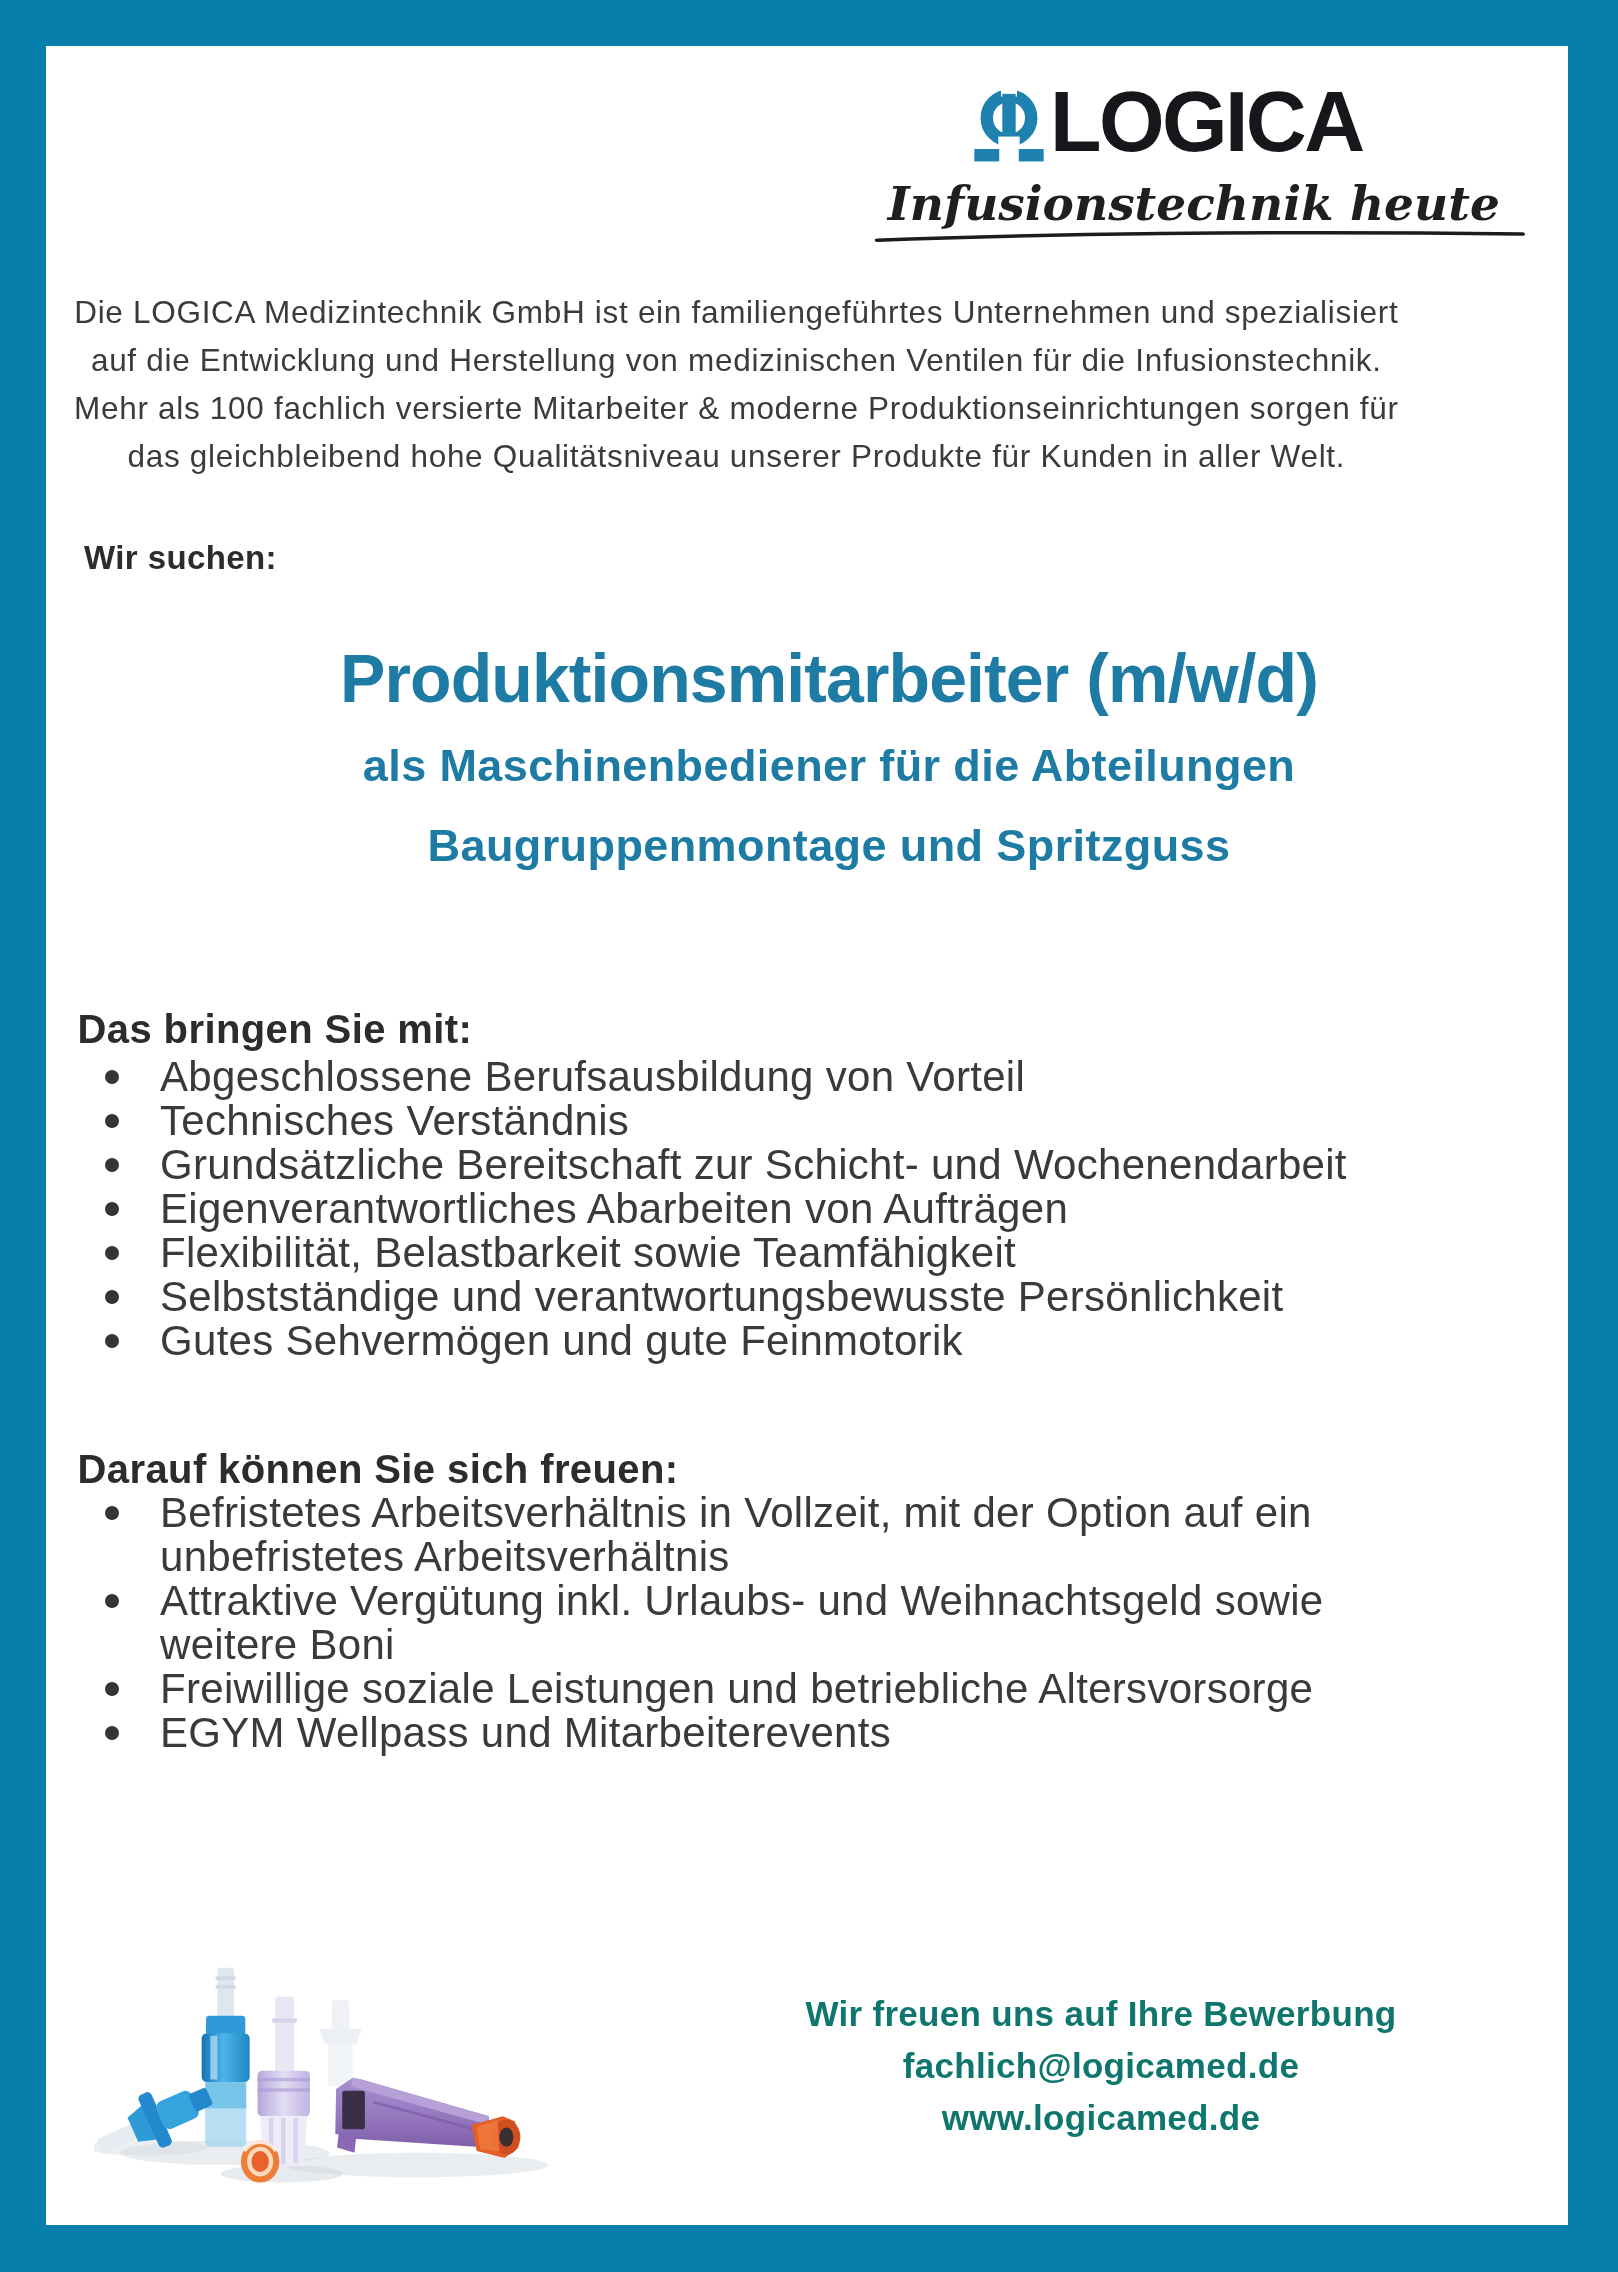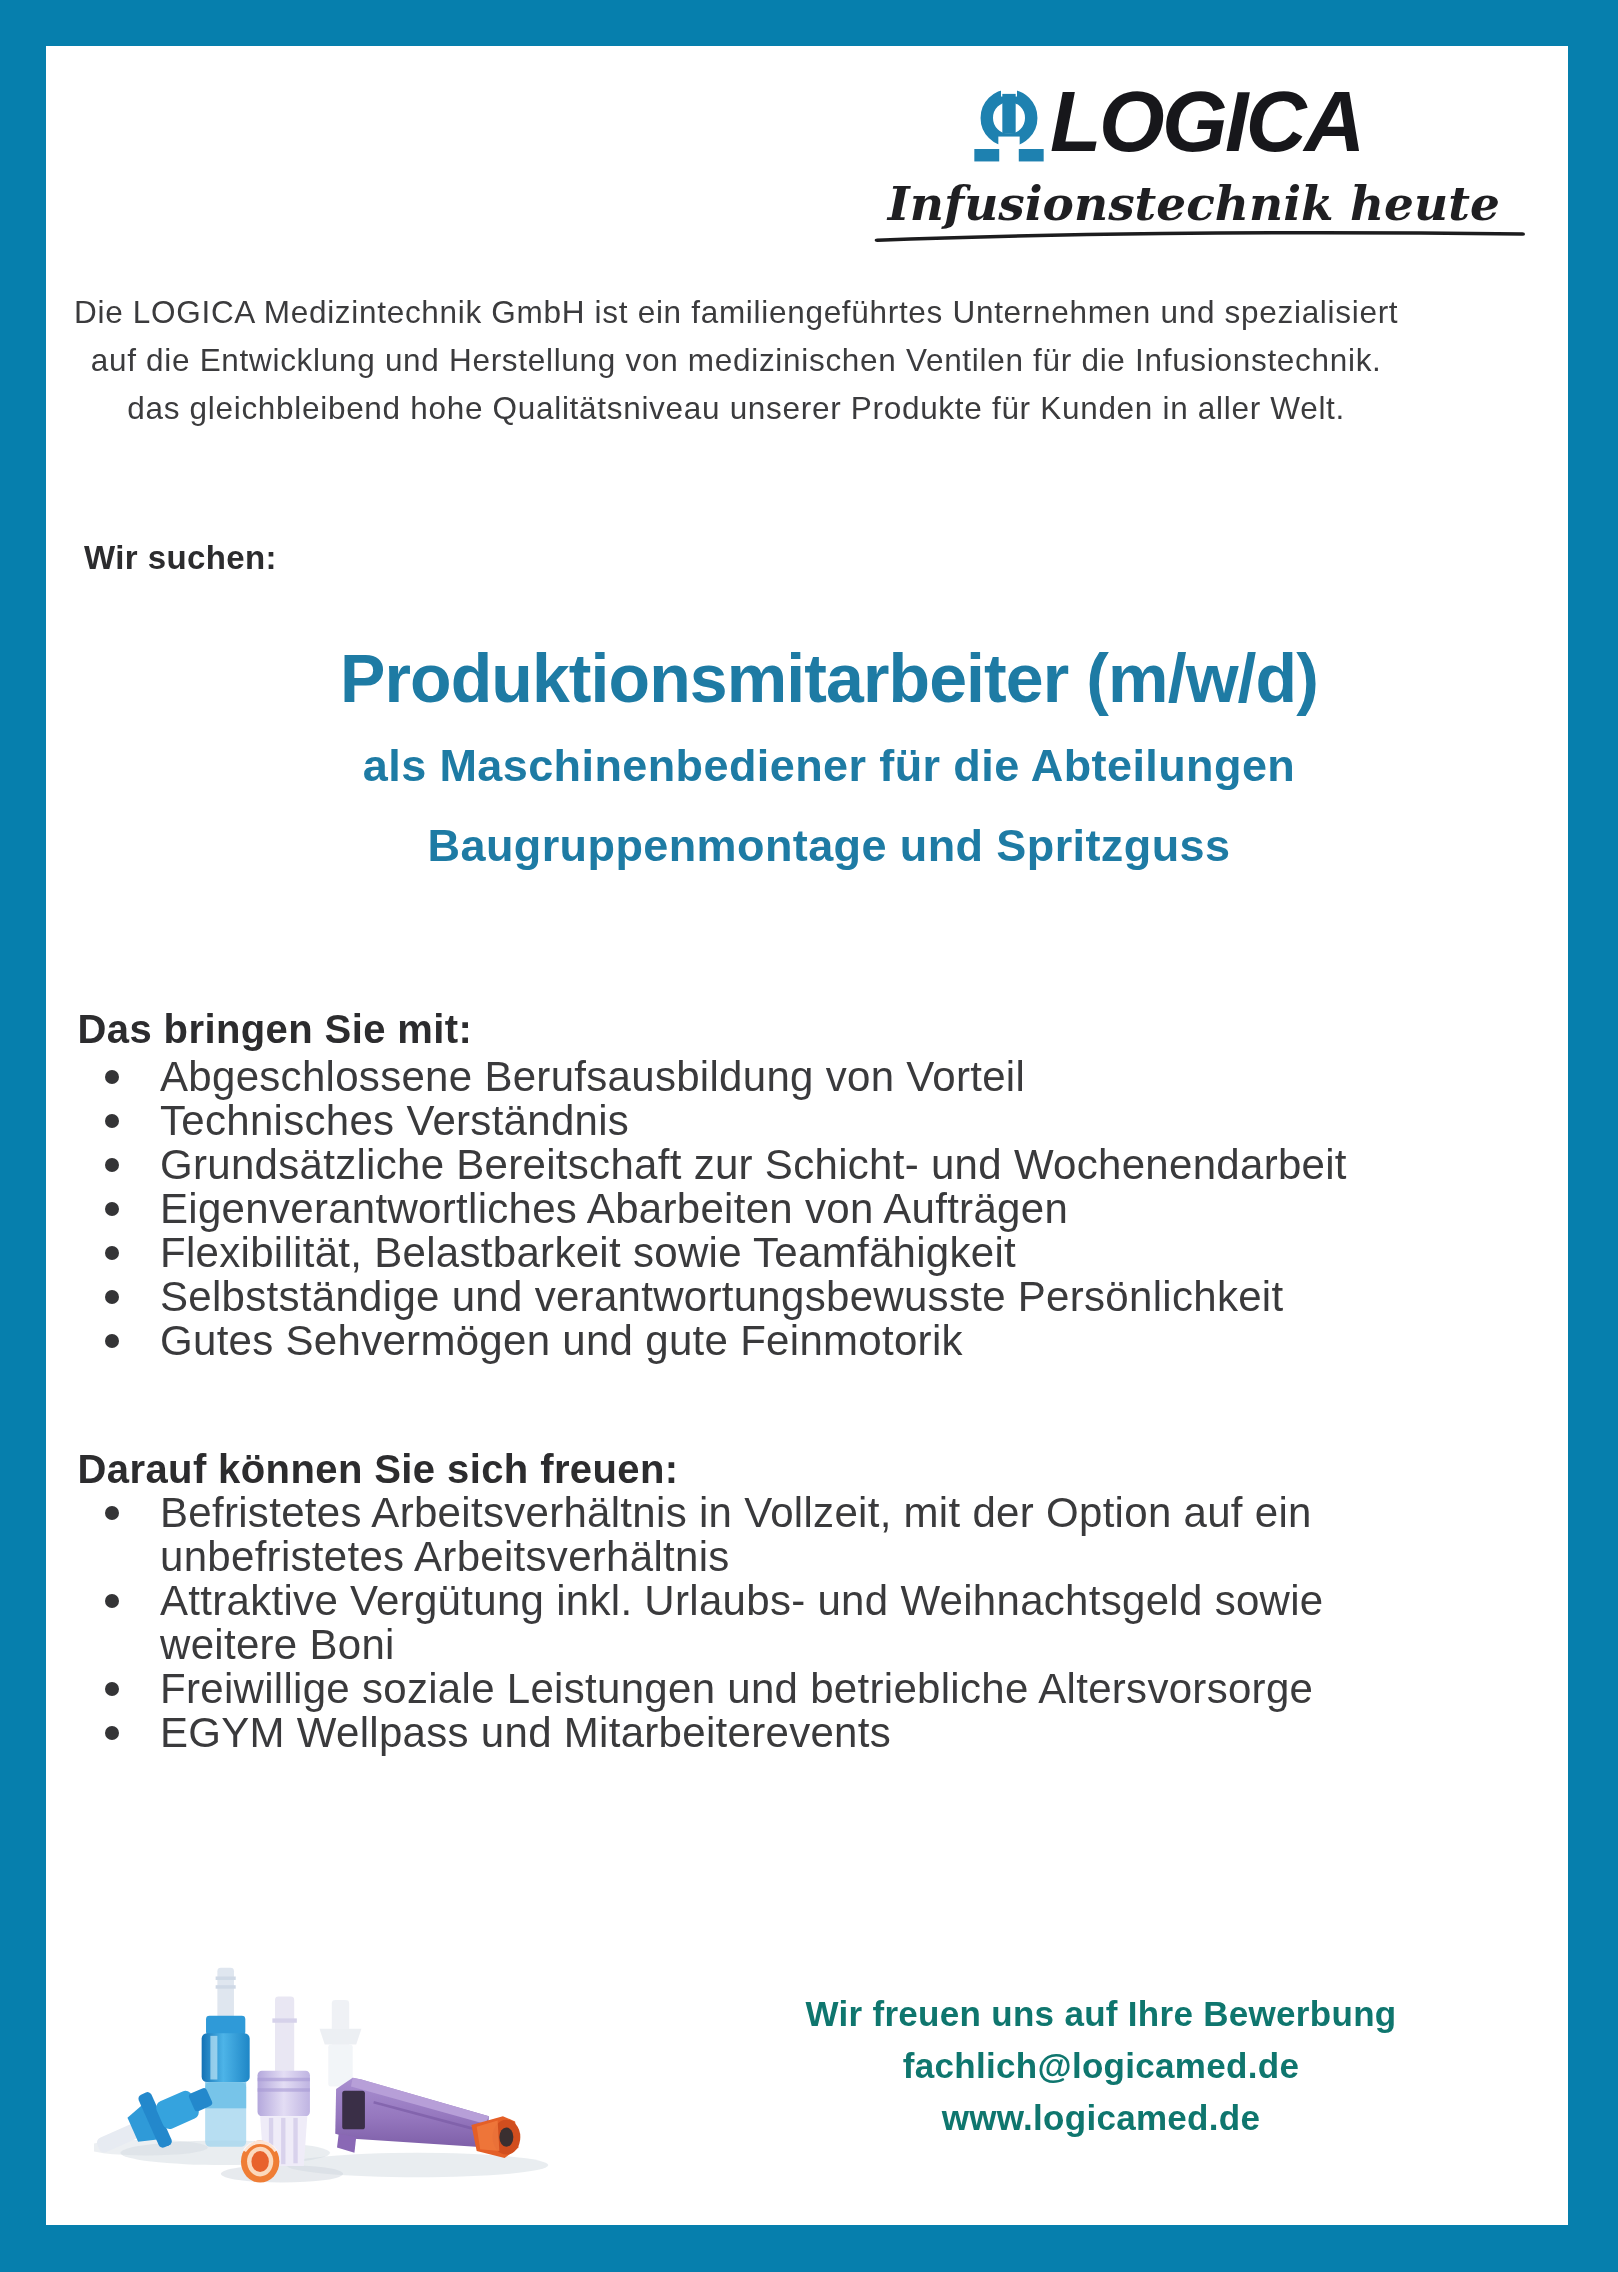--- a/index.html
+++ b/index.html
@@ -10,21 +10,21 @@
     background:#ffffff;
     border-style:solid;
     border-color:#067fad;
     border-width:46px 50px 48px 46px;
     font-family:"Liberation Sans", sans-serif;
     overflow:hidden;
   }
   
   .brand-row {
     position:absolute; top:35px; right:199px;
-    display:flex; align-items:flex-start; gap:1px;font-style:italic;
+    display:flex; align-items:flex-start; gap:1px;
   }
   .brand-row svg { display:block; margin-top:3.5px; }
   .brand-word {
     font-size:86px; font-weight:700; letter-spacing:-2.6px;
     color:#17171b; line-height:80px;
     transform:scaleX(.98); transform-origin:left top;
     white-space:nowrap;
   }
   .tagline {
     position:absolute; top:130px; right:56px;
@@ -111,20 +111,21 @@
   <div class="tagline">
     <span>Infusionstechnik heute</span>
     <svg class="swoosh" viewBox="0 0 500 18" preserveAspectRatio="none">
       <path d="M4 14 C 120 7, 300 3, 492 7" stroke="#1c1c1e" stroke-width="4" fill="none" stroke-linecap="round"></path>
     </svg>
   </div>
 
   <ul class="intro">
       <li><span class="li-text">Die LOGICA Medizintechnik GmbH ist ein familiengeführtes Unternehmen und spezialisiert</span></li>
       <li><span class="li-text">auf die Entwicklung und Herstellung von medizinischen Ventilen für die Infusionstechnik.</span></li>
+      <li><span class="li-text">Mehr als 100 fachlich versierte Mitarbeiter &amp; moderne Produktionseinrichtungen sorgen für</span></li>
       <li><span class="li-text">das gleichbleibend hohe Qualitätsniveau unserer Produkte für Kunden in aller Welt.</span></li>
     </ul>
 
   <div class="wir-suchen">Wir suchen:</div>
   <div class="headline job-title">Produktionsmitarbeiter (m/w/d)</div>
   <div class="headline job-sub job-sub1">als Maschinenbediener für die Abteilungen</div>
   <div class="headline job-sub job-sub2">Baugruppenmontage und Spritzguss</div>
 
   <div class="section-head sec1-head">Das bringen Sie mit:</div>
   <ul class="bullets sec1-list">

